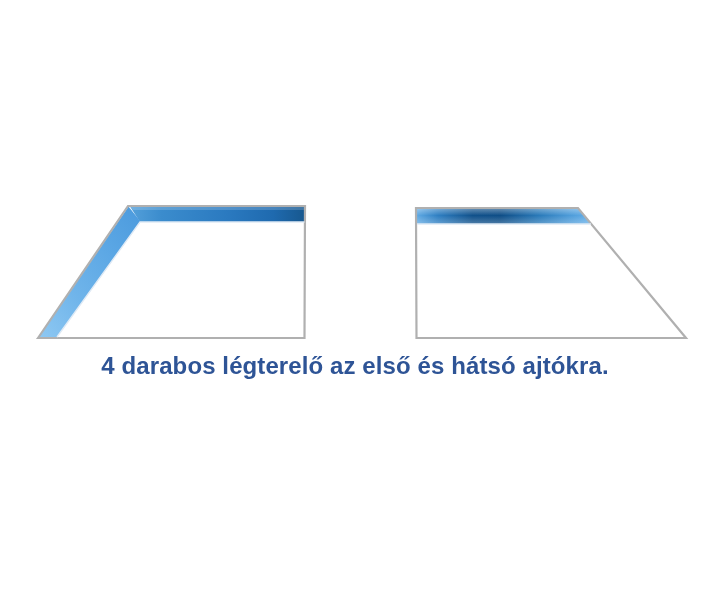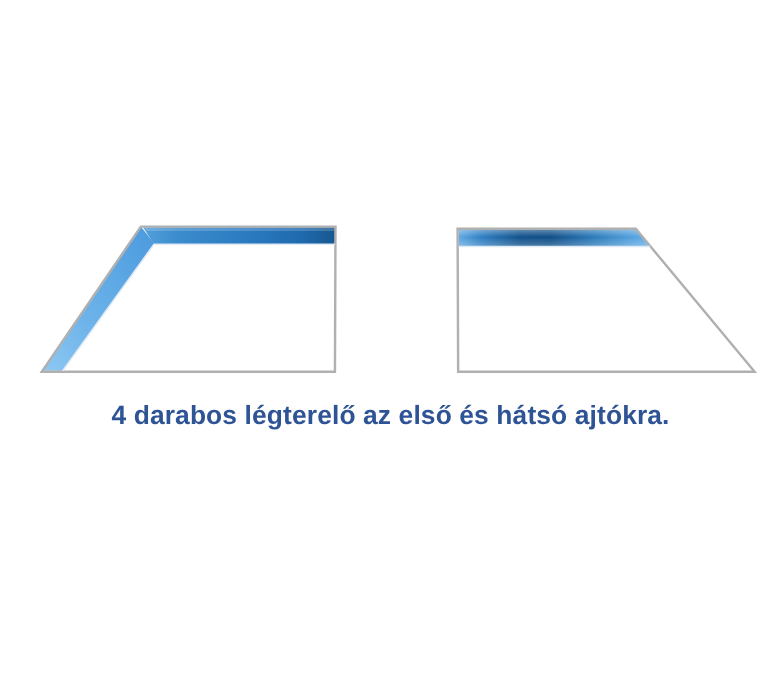--- a/index.html
+++ b/index.html
@@ -31,21 +31,20 @@
     left: 0;
     top: 352px;
     width: 710px;
     text-align: center;
     font-family: "Liberation Sans", sans-serif;
     font-size: 24px;
     font-weight: bold;
     color: #2e5496;
     letter-spacing: 0.1px;
     white-space: nowrap;
-    margin-top: 12px;
   }
 </style>
 </head>
 <body>
 
 <div id="canvas">
 
   <svg id="product-figure" viewBox="0 0 710 350" xmlns="http://www.w3.org/2000/svg">
 
     <defs>

